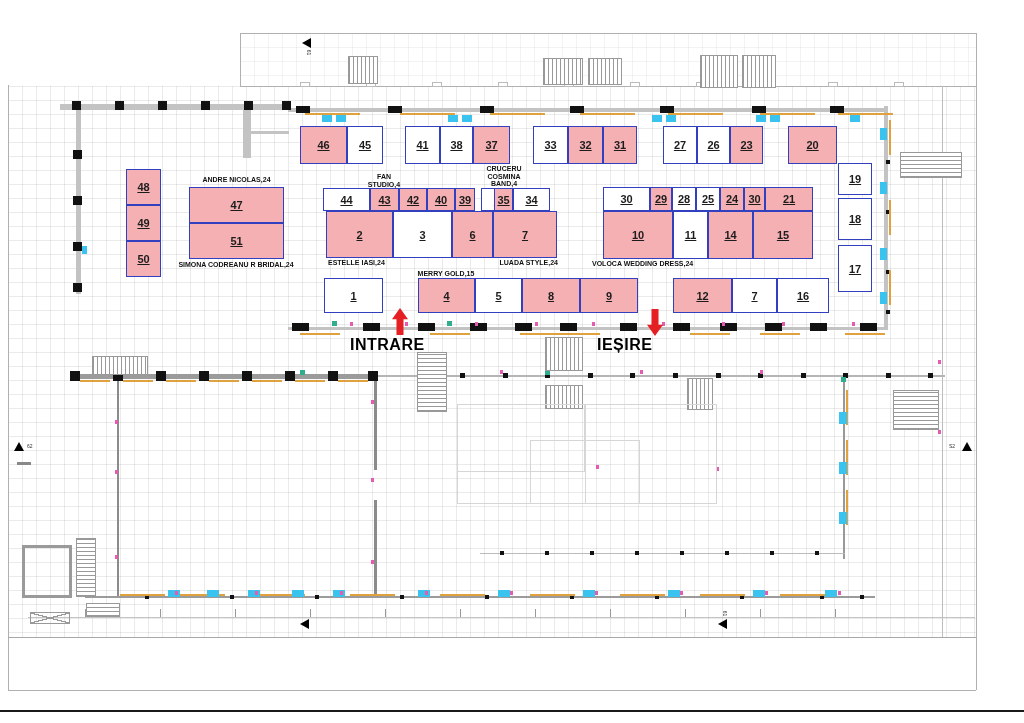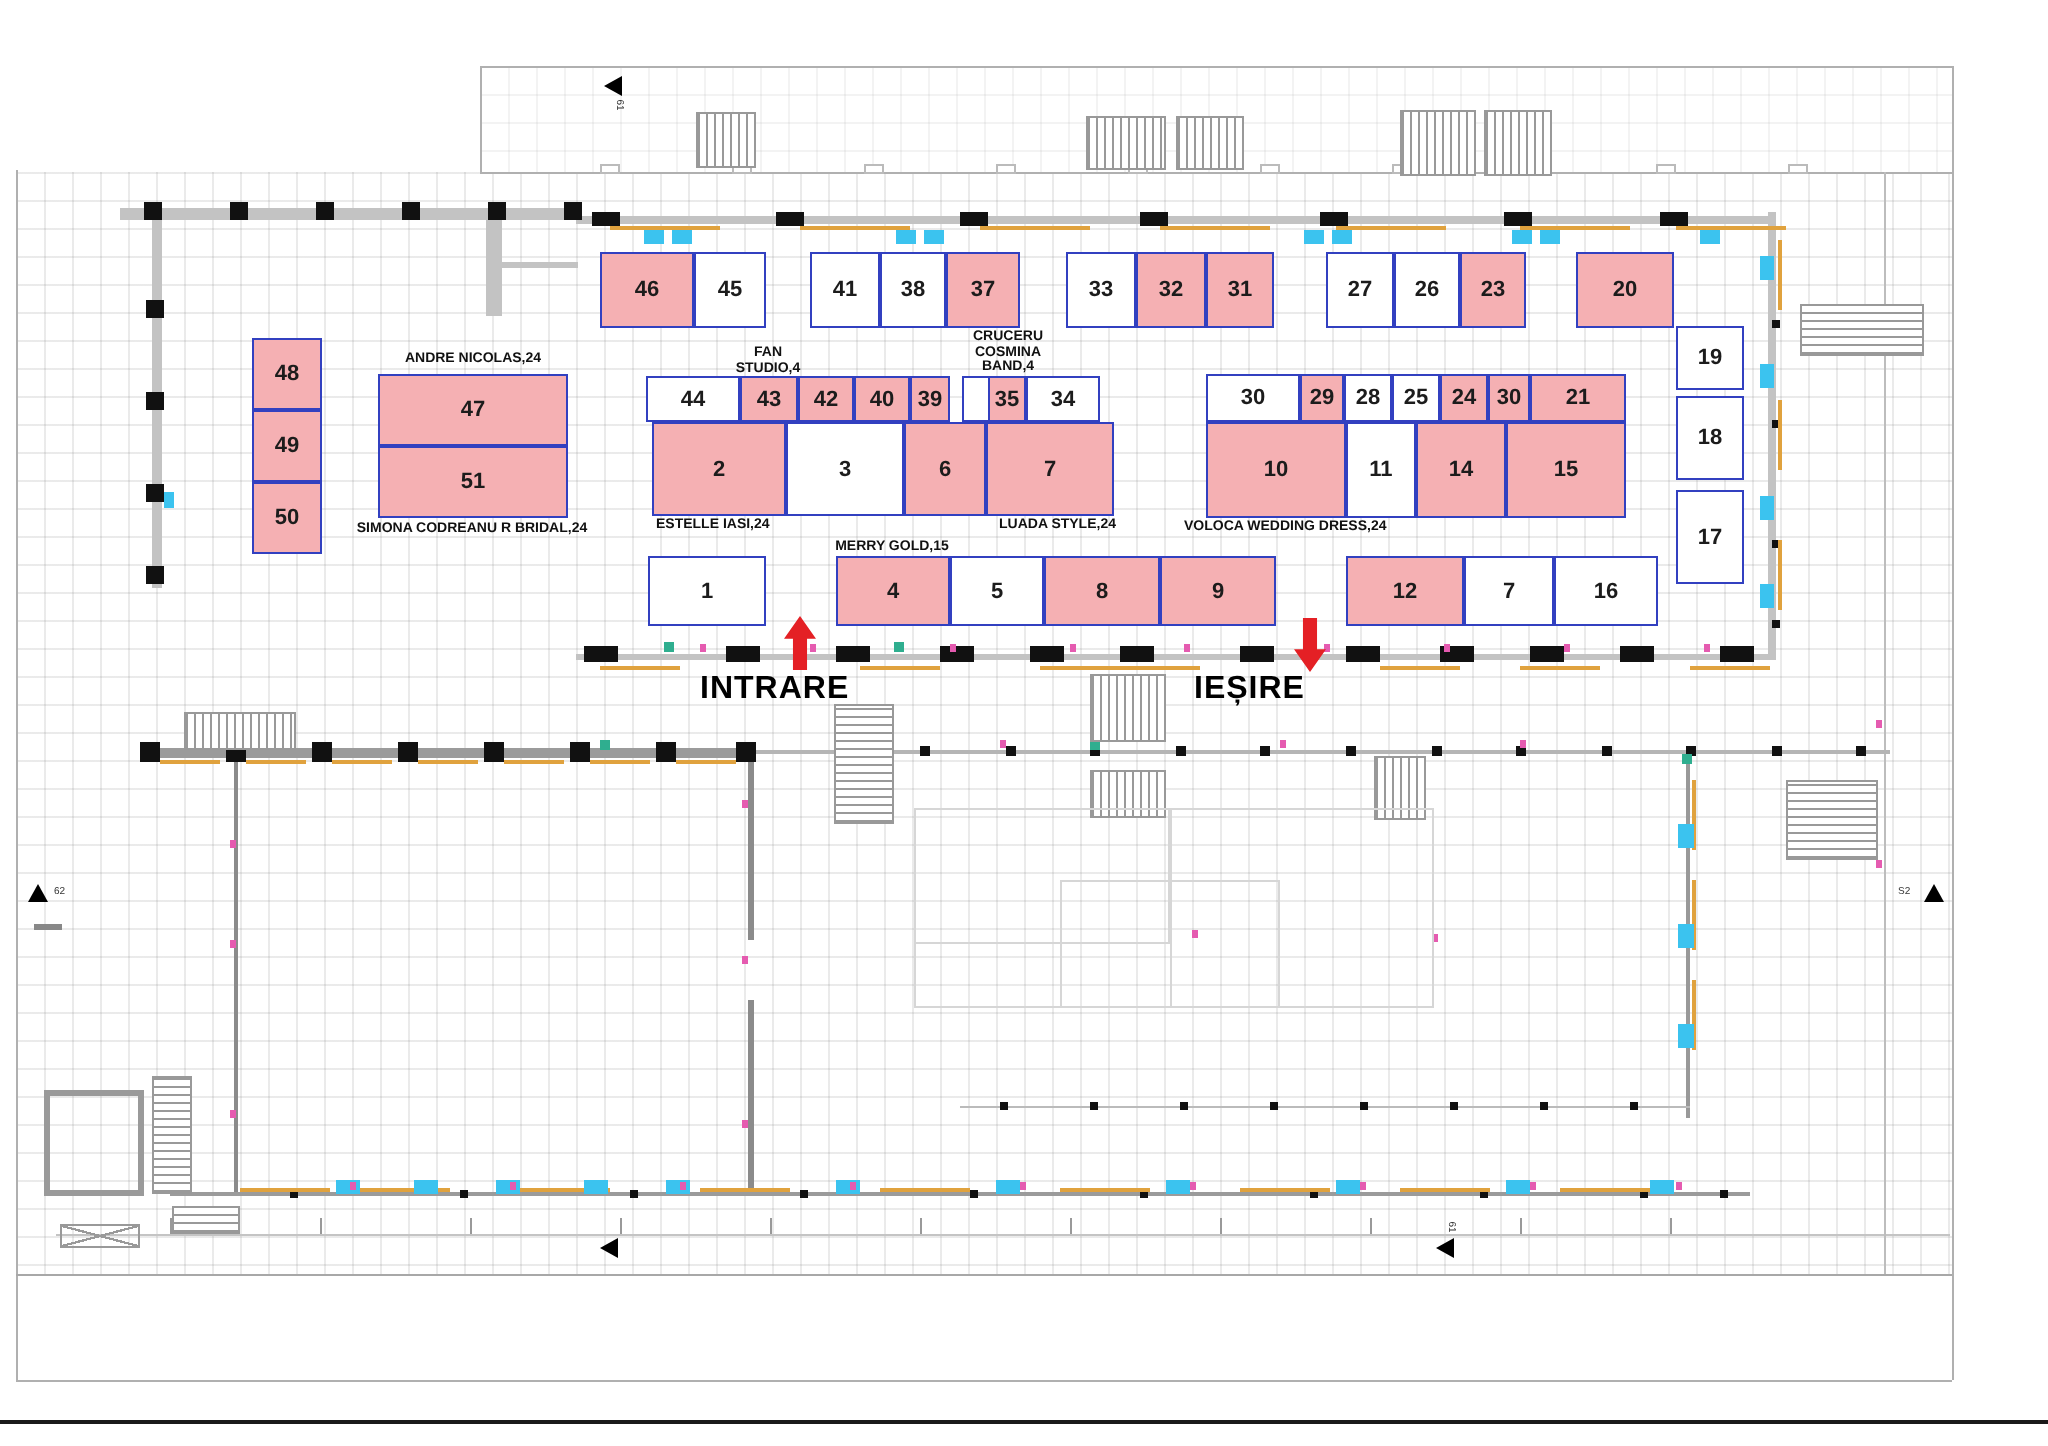--- a/index.html
+++ b/index.html
@@ -5,21 +5,21 @@
   html,body{margin:0;padding:0;background:#fff;}
   .plan{position:relative;width:1024px;height:723px;background:#fff;overflow:hidden;
         font-family:"Liberation Sans",sans-serif;}
   .dec{position:absolute;}
   .grid{position:absolute;
     background-image:linear-gradient(rgba(110,110,110,.14) 1px,transparent 1px),
                      linear-gradient(90deg,rgba(110,110,110,.14) 1px,transparent 1px);
     background-size:14px 14px;}
   .booth{position:absolute;border:1.6px solid var(--blue,#3240c0);background:#fff;
     display:flex;align-items:center;justify-content:center;
-    font-weight:bold;font-size:11px;color:#1c1c1c;box-sizing:border-box;}
+    font-weight:bold;font-size:11px;color:#1c1c1c;box-sizing:border-box;text-decoration:underline;}
   .booth.occ{background:var(--pink,#f5b0b3);}
   .vlabel{position:absolute;font-weight:bold;font-size:7px;color:#111;
     white-space:pre-line;line-height:1.1;}
   .arrow{position:absolute;width:16px;height:27px;background:var(--red,#e42025);}
   .arrow.up{clip-path:polygon(50% 0,100% 42%,72% 42%,72% 100%,28% 100%,28% 42%,0 42%);}
   .arrow.down{clip-path:polygon(50% 100%,100% 58%,72% 58%,72% 0,28% 0,28% 58%,0 58%);}
   .sign{position:absolute;font-weight:800;font-size:16px;color:#000;letter-spacing:.5px;}
   .logo{position:absolute;left:778px;top:10px;width:194px;text-align:right;background:#fff;padding:2px 2px 0 2px;}
   .brand-top{font-family:"Liberation Serif",serif;font-weight:bold;font-size:19px;
     color:var(--brand,#e8175e);line-height:1;padding-right:8px;}

